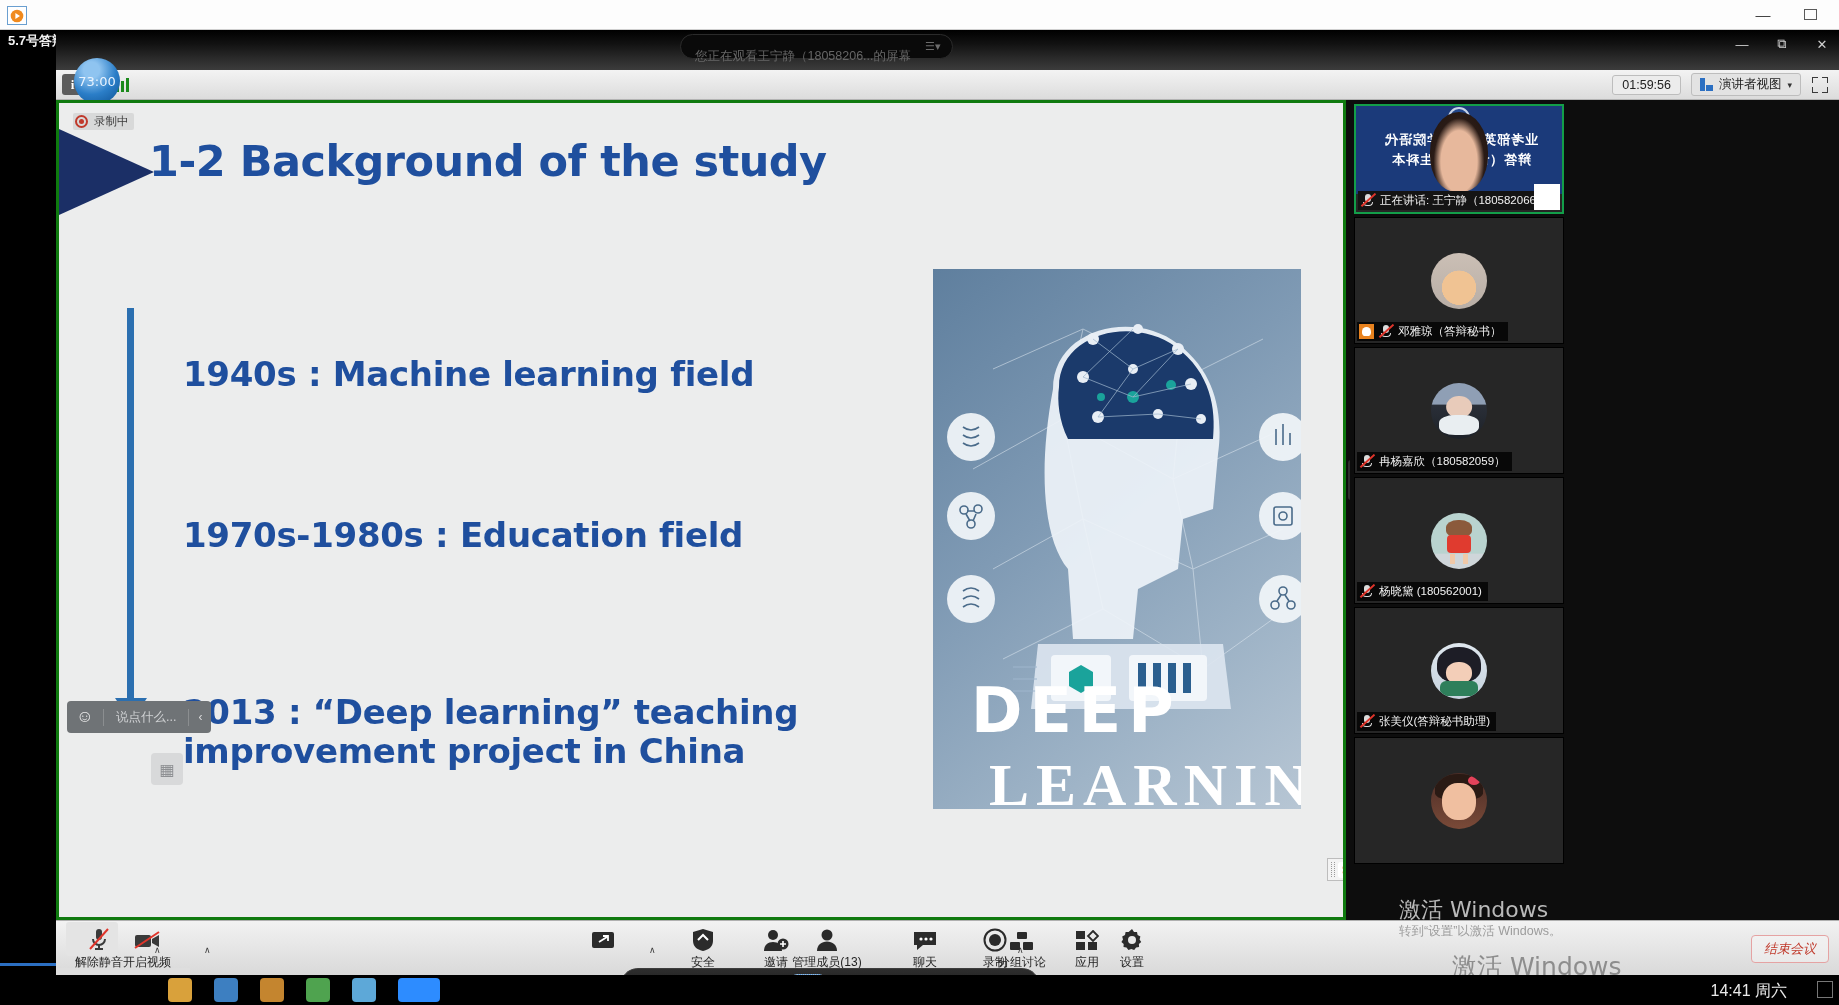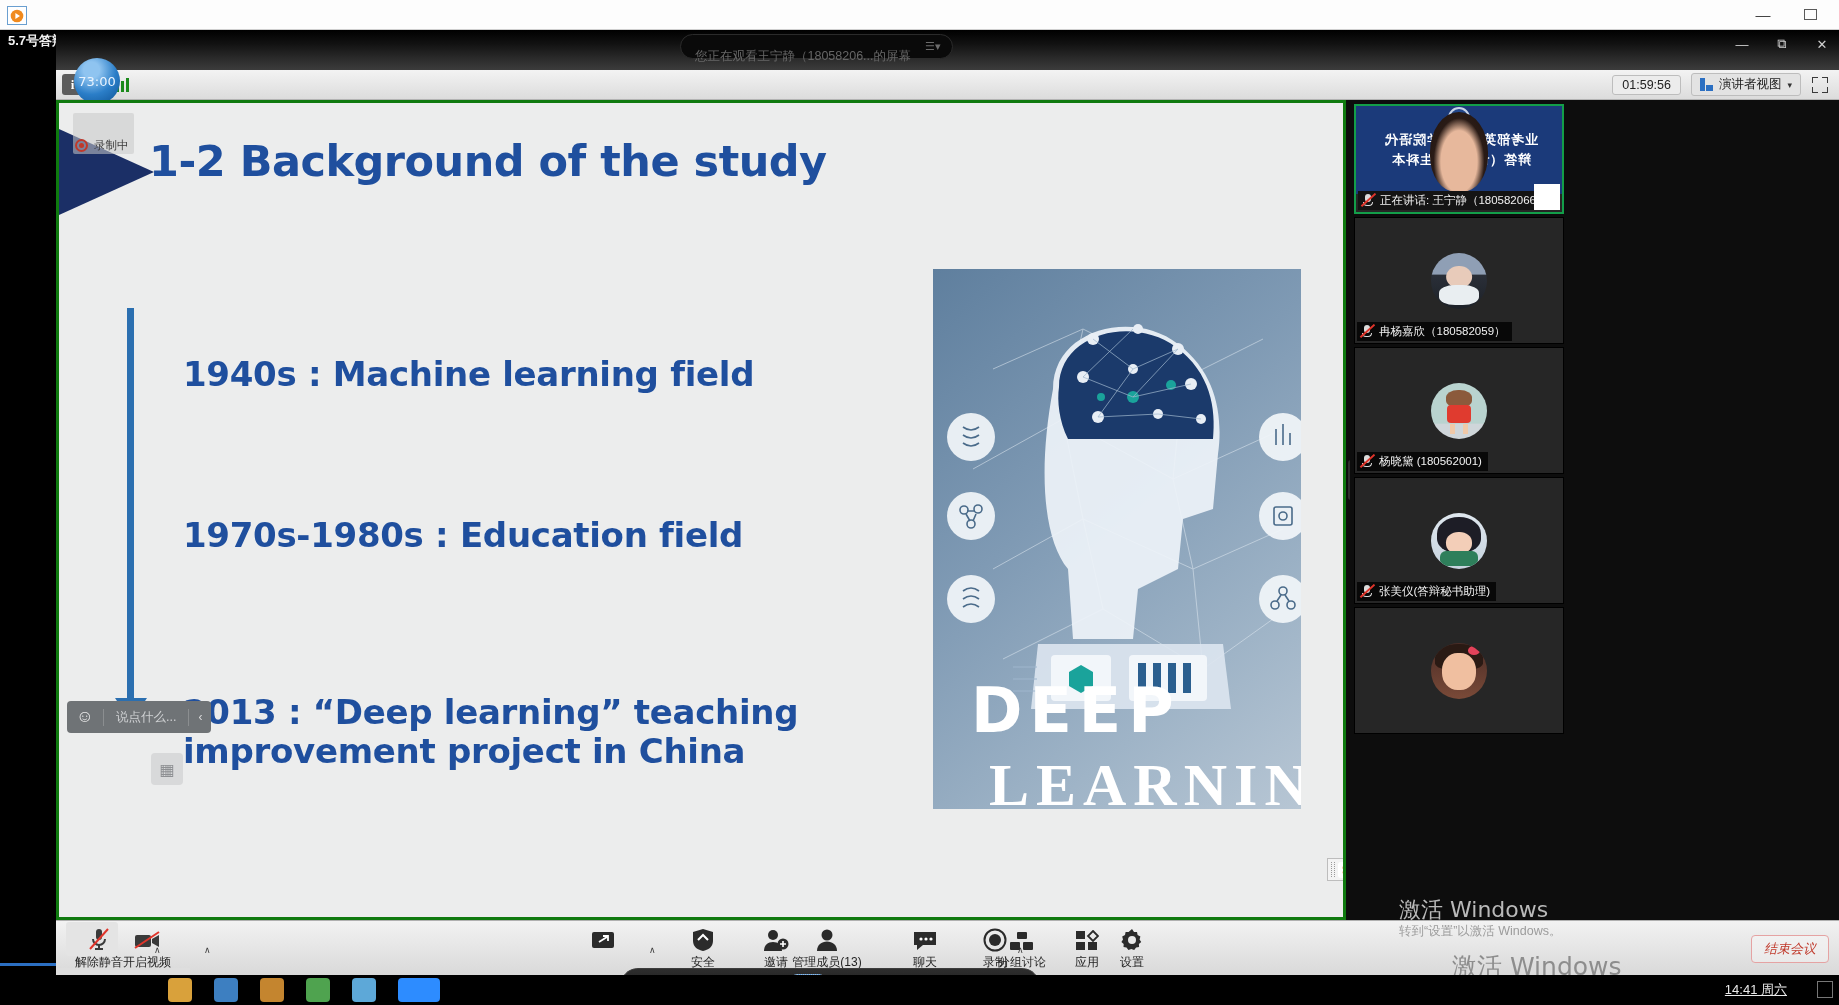--- a/index.html
+++ b/index.html
@@ -67,21 +67,21 @@
   
   .shareframe { position:absolute; left:0; top:70px; width:1290px; height:820px;
      border:3px solid #0f7a0f; background:#eceded; }
 
   
   .recind { position:absolute; left:14px; top:10px; display:flex; align-items:center; gap:6px;
      background:rgba(200,200,200,.55); padding:1px 5px 1px 2px; border-radius:2px; }
   .recind .dot { width:13px;height:13px;border-radius:50%; border:2px solid #c0392b; }
   .recind .dot i { display:block; width:5px;height:5px;border-radius:50%;background:#c0392b;
      margin:2px auto 0;}
-  .recind span { font-size:11.5px; color:#3a3a3a;margin-top:24px; }
+  .recind span { font-size:11.5px; color:#3a3a3a; }
 
   
   .slide { position:absolute; left:0; top:0; width:1284px; height:814px; background:#eceded; overflow:hidden; }
   .slide-arrow { position:absolute; left:0; top:26px; width:0; height:0;
      border-top:43px solid transparent; border-bottom:43px solid transparent;
      border-left:95px solid #1b2f66; }
   .slide-title { position:absolute; left:90px; top:33px; font-size:43px; font-weight:bold;
      color:#1f4f9e; letter-spacing:-.5px; font-family:"DejaVu Sans",sans-serif; }
 
   .tl-line { position:absolute; left:68px; top:205px; width:7px; height:400px; background:#2b6fb0;}
@@ -238,21 +238,21 @@
   .mplayer .big i { width:0;height:0;border-left:11px solid #fff;
      border-top:7px solid transparent;border-bottom:7px solid transparent; }
   .mvol { width:72px;height:4px;border-radius:2px;background:#2b6fc2; position:relative; }
   .mvol i { position:absolute; right:10px; top:-4px; width:11px;height:11px;border-radius:50%;
      background:#9fc8ef; }
 
   
   .taskbar { position:absolute; left:0; top:975px; width:1839px; height:30px; background:#000; }
   .tb-icons { position:absolute; left:168px; top:3px; display:flex; gap:22px; align-items:center; }
   .tb-icons div { width:24px; height:24px; border-radius:4px; }
-  .tb-clock { position:absolute; right:52px; top:6px; color:#eaeaea; font-size:13px;text-decoration:underline; }
+  .tb-clock { position:absolute; right:52px; top:6px; color:#eaeaea; font-size:16px; }
   .tb-show { position:absolute; right:6px; top:6px; width:16px;height:17px;border:1px solid #777; }
 
   
   .imebar { position:absolute; right:98px; top:978px; height:24px; background:#eef3f8;
      border:1px solid #b8cade; display:flex; align-items:center; gap:9px; padding:0 8px;
      border-radius:3px; }
   .imebar .s { width:17px;height:17px;border-radius:3px;color:#f06a1e;font-weight:bold;font-size:13px;
      display:flex;align-items:center;justify-content:center;font-family:"DejaVu Sans",sans-serif;}
   .imebar span { font-size:12.5px; color:#1d3f66; }
   .imebar .sq { width:15px;height:15px;background:#4a7fb5;border-radius:2px; }
@@ -462,20 +462,36 @@
           <span class="micmute">
             <i class="mb"></i>
               <i class="ms"></i>
               <i class="slash"></i>
           </span>
           <span>正在讲话: 王宁静（180582066...</span>
         </div>
         <div class="speaking-badge"></div>
       </div>
 
+      <div class="pcard">
+        <div class="pav">
+            <div class="av-cat"></div>
+          </div>
+        <div class="plabel">
+          <span class="hosticon">
+              <i></i>
+            </span>
+          <span class="micmute">
+            <i class="mb"></i>
+              <i class="ms"></i>
+              <i class="slash"></i>
+            </span>
+          <span>邓雅琼（答辩秘书）</span>
+        </div>
+      </div>
 
       <div class="pcard">
         <div class="pav">
             <div class="av-girl">
               <i class="f"></i>
               <i class="sc"></i>
             </div>
           </div>
         <div class="plabel">
           <span class="micmute">

